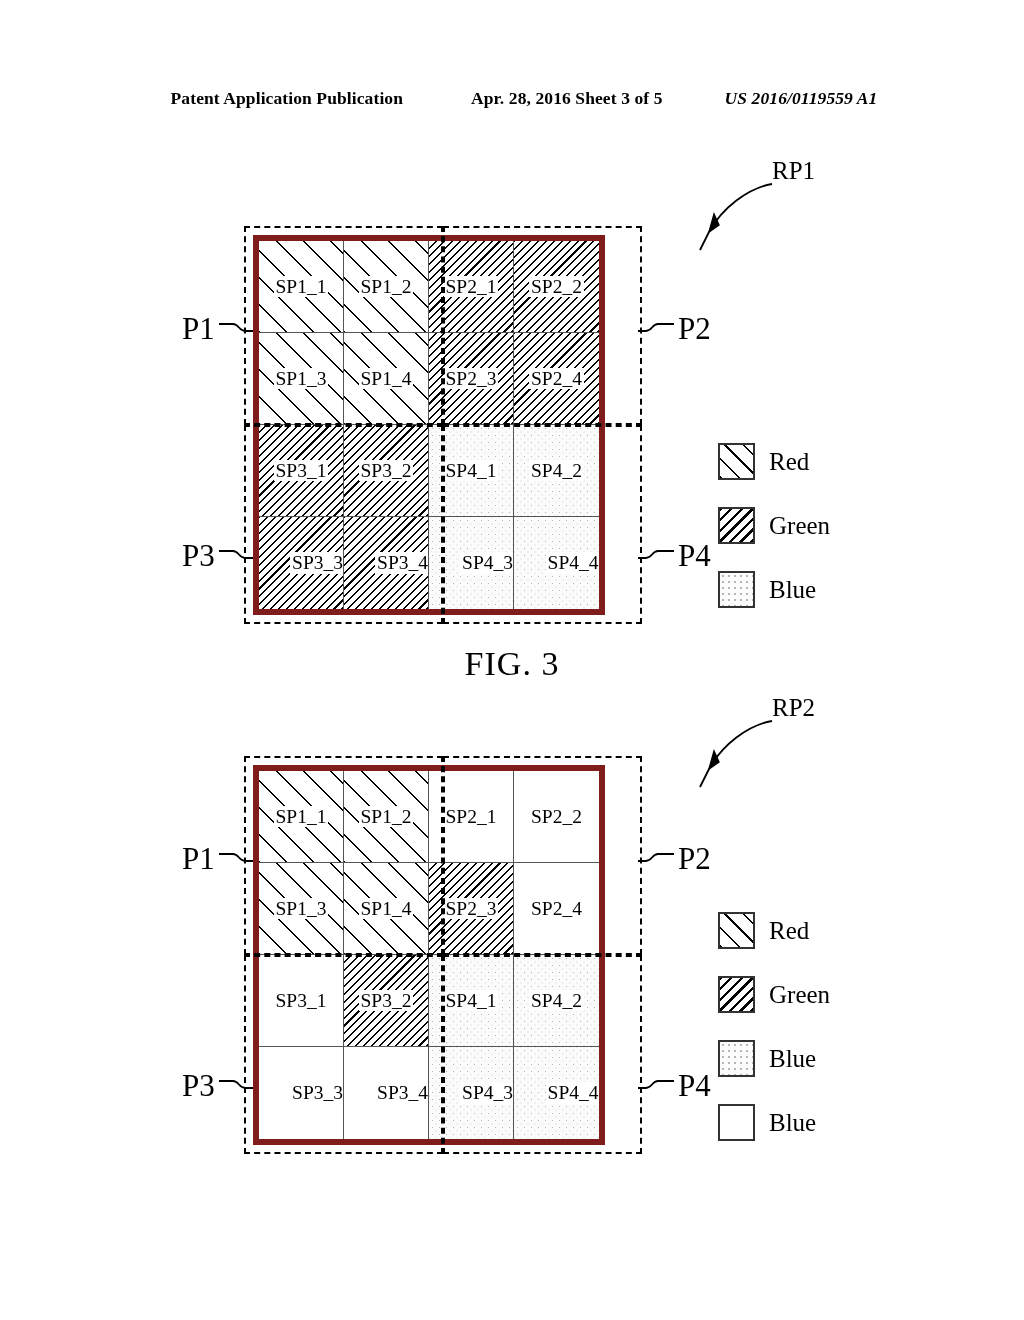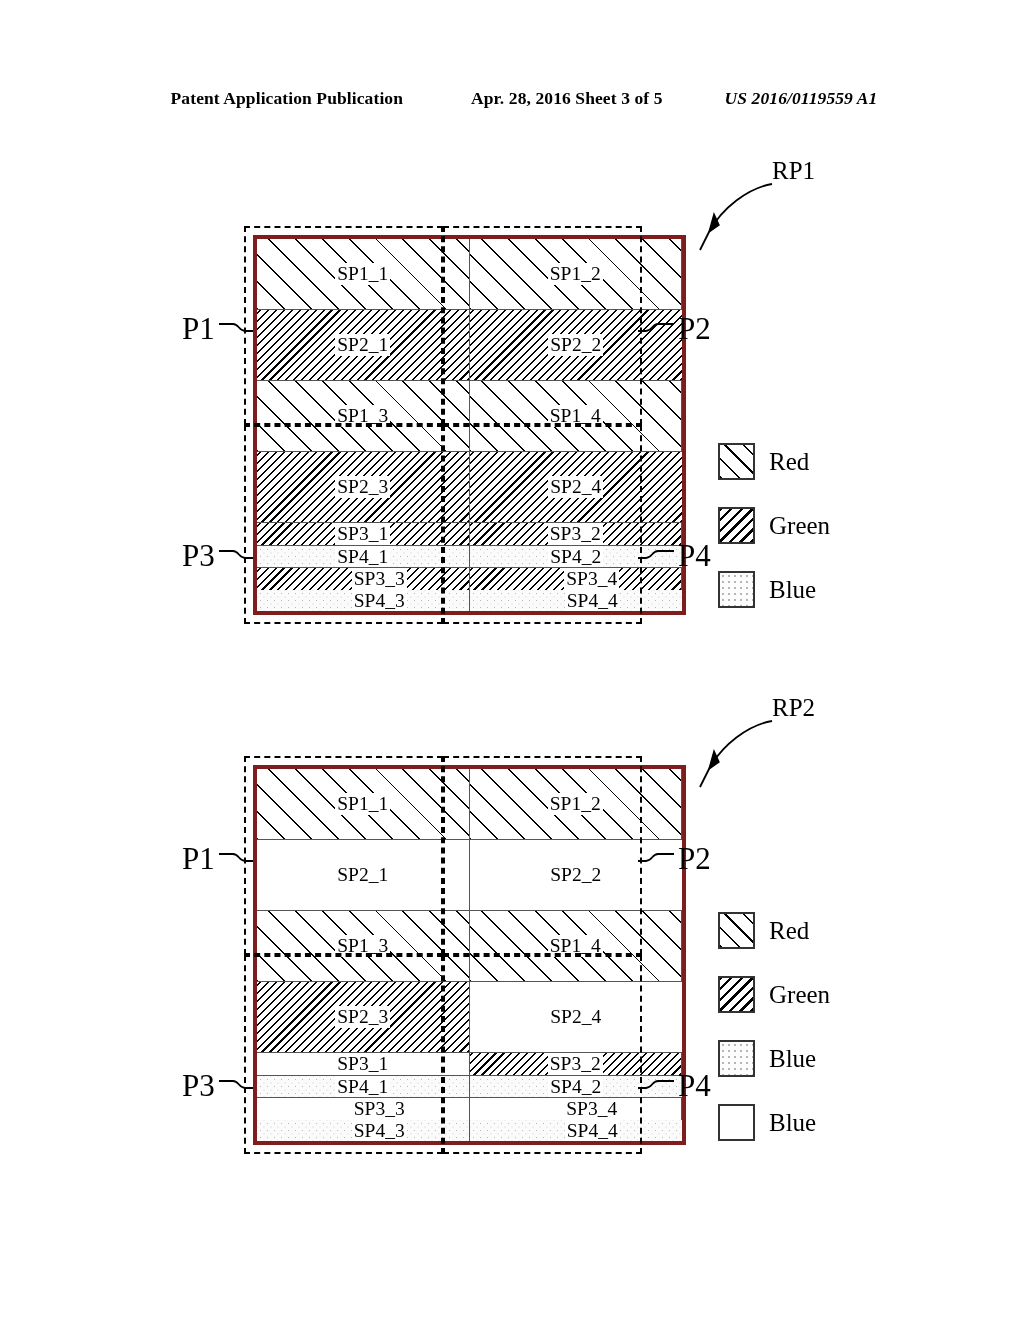--- a/index.html
+++ b/index.html
@@ -38,25 +38,25 @@
   #fig3 .caption { top:495px; left:0; }
   #fig4 .caption { top:525px; left:0; }
 
   
   .grid-wrap { position:absolute; }
   #fig3 .grid-wrap { left:253px; top:85px; }
   #fig4 .grid-wrap { left:253px; top:85px; }
 
   .grid {
     position:relative;
-    width:433px; height:380px;
+    width:352px; height:380px;
     display:grid;
-    grid-template-columns:repeat(2,1fr);
+    grid-template-columns:repeat(4,1fr);
     grid-template-rows:repeat(4,1fr);
-    border:4px solid #7f1d1d;
+    border:6px solid #7f1d1d;
     background:#fff;
   }
   .cell {
     position:relative;
     border-right:1.3px solid #555;
     border-bottom:1.3px solid #555;
     display:flex; align-items:center; justify-content:center;
     overflow:hidden;
   }
   .cell:nth-child(4n) { border-right:none; }
@@ -271,20 +271,21 @@
       <div class="legend-row">
         <div class="legend-sw sw-green"></div>
         <div class="legend-text">Green</div>
       </div>
       <div class="legend-row">
         <div class="legend-sw sw-blue"></div>
         <div class="legend-text">Blue</div>
       </div>
     </div>
 
+  <div class="caption">FIG. 3</div>
 </div>
 
 <div class="figure" id="fig4">
 
   <div class="rp-label" style="left:772px; top:14px;">RP2</div>
   <svg class="rp-arrow" style="left:692px; top:27px;" width="100" height="90" viewBox="0 0 100 90">
     <path d="M80,14 C56,18 30,38 17,62" fill="none" stroke="#000" stroke-width="1.8"></path>
     <path d="M17,62 L22,44 L27,55 Z" fill="#000" stroke="#000" stroke-width="1.4"></path>
     <path d="M17,62 L8,80" fill="none" stroke="#000" stroke-width="1.8"></path>
   </svg>

